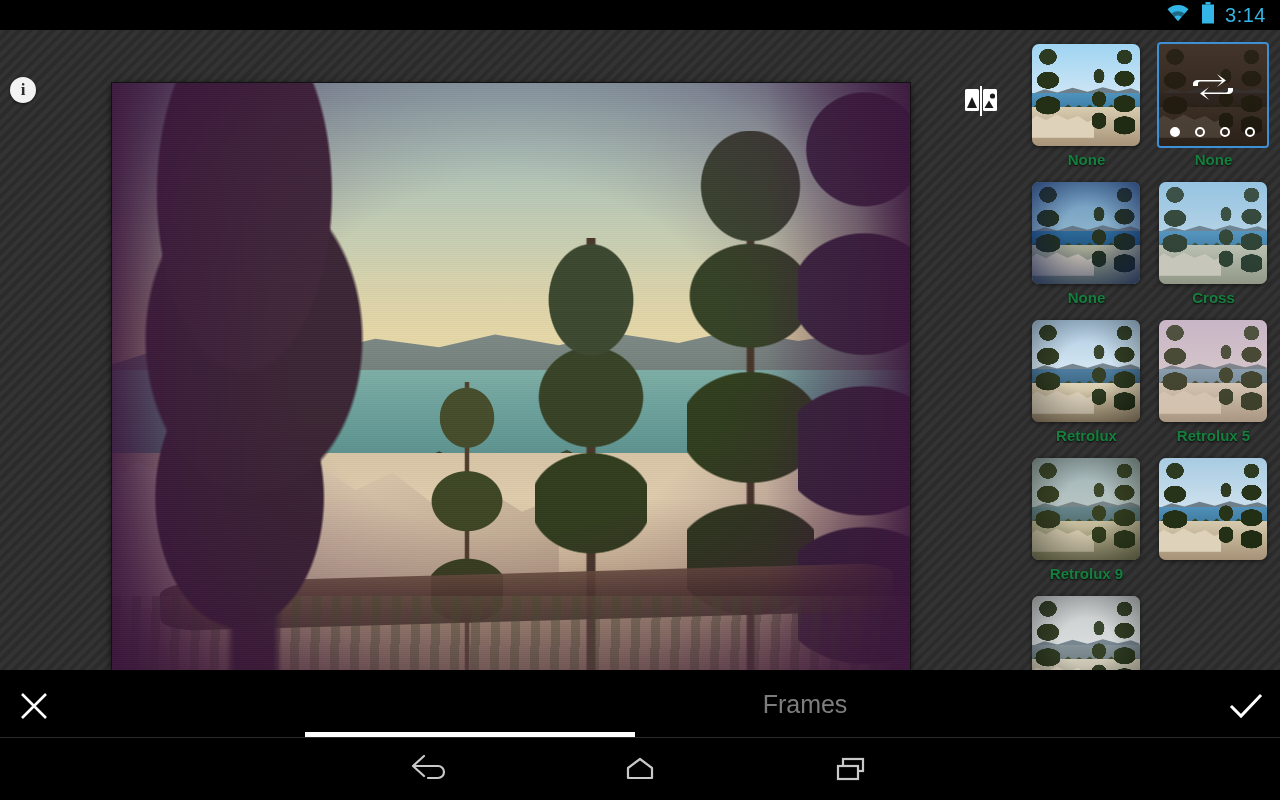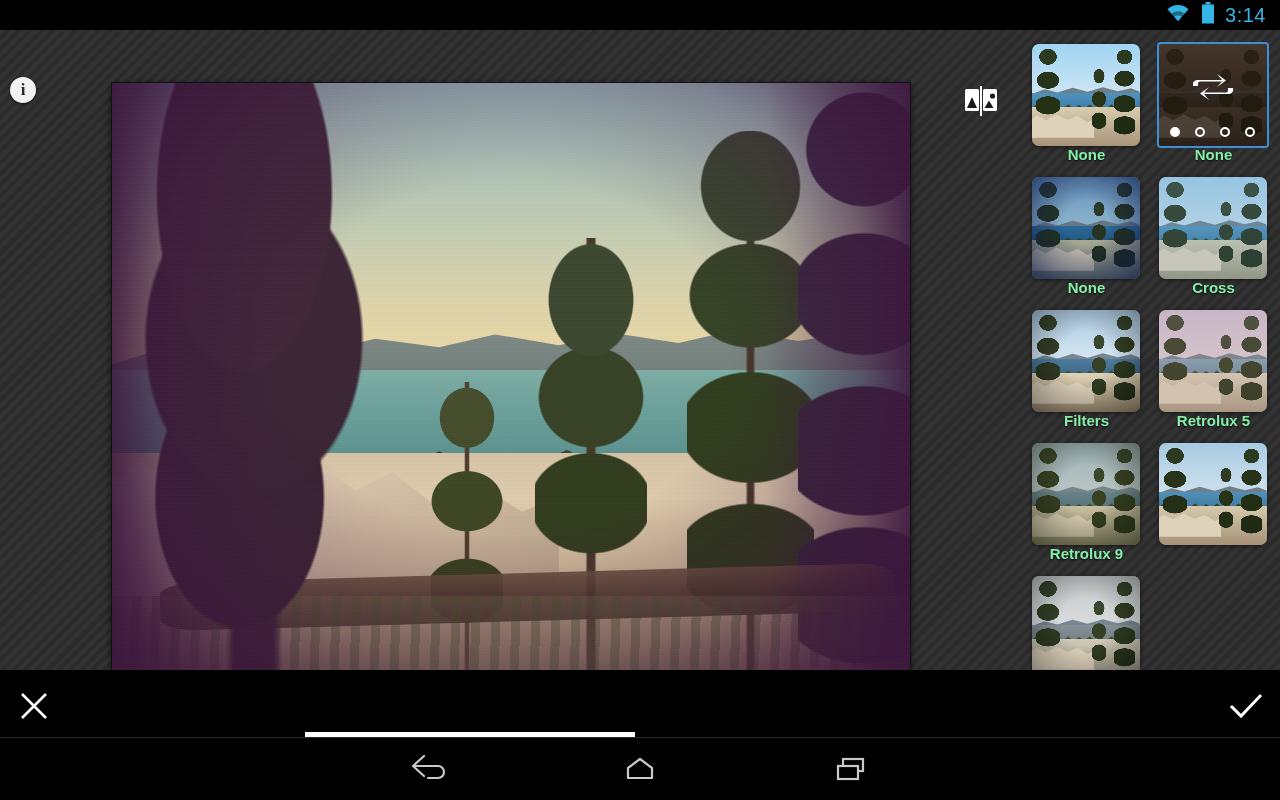--- a/index.html
+++ b/index.html
@@ -135,22 +135,22 @@
   
   .rail { position:absolute; left:1020px; top:30px; width:260px; height:640px;
           overflow:hidden; }
   .rail-grid { display:grid; grid-template-columns:1fr 1fr;
                column-gap:14px; row-gap:0px; padding:14px 10px 0 10px; }
   .fcell { width:110px; justify-self:center; }
   .fthumb { width:108px; height:102px; border-radius:7px; overflow:hidden;
             position:relative; box-shadow:0 1px 4px rgba(0,0,0,.55);
             background:#555; }
   .fcell.sel .fthumb { border-radius:2px; box-shadow:0 0 0 2px #3d8fd6; }
-  .flabel { text-align:center; color:#86efac; font-size:15px; font-weight:bold;
-            margin-bottom:14px;
+  .flabel { text-align:center; color:#15803d; font-size:15px; font-weight:bold;
+            margin-top:5px; margin-bottom:14px;
             text-shadow:0 1px 2px rgba(0,0,0,.9); }
 
   
   .mini { position:absolute; inset:0; }
   .m-sky   { position:absolute; left:0; top:0; width:100%; height:52%; }
   .m-mtn   { position:absolute; left:0; top:38%; width:100%; height:16%;
              background:#6f7f8a;
              clip-path:polygon(0% 70%,12% 40%,24% 60%,38% 30%,52% 55%,66% 28%,
                80% 52%,92% 34%,100% 54%,100% 100%,0% 100%); }
   .m-lake  { position:absolute; left:0; top:48%; width:100%; height:16%; }
@@ -374,21 +374,21 @@
               <div class="m-lake" style="background:linear-gradient(180deg,#43749a,#33607f)"></div>
               <div class="m-trees"></div>
               <div class="m-gnd" style="background:linear-gradient(180deg,#ddd1b2,#a08e70)"></div>
               <div class="m-rock"></div>
               <div class="m-t1"></div>
               <div class="m-t2"></div>
               <div class="m-t3"></div>
               <div class="m-grade g-contrast"></div>
             </div>
           </div>
-          <div class="flabel">Filters</div>
+          <div class="flabel">Retrolux</div>
         </div>
         <div class="fcell">
           <div class="fthumb">
             <div class="mini">
               <div class="m-sky" style="background:linear-gradient(180deg,#c6b8cc,#dcd2d8)"></div>
               <div class="m-mtn"></div>
               <div class="m-lake" style="background:linear-gradient(180deg,#7d9fb4,#6b8ca0)"></div>
               <div class="m-trees"></div>
               <div class="m-gnd" style="background:linear-gradient(180deg,#ded3bc,#ab9c84)"></div>
               <div class="m-rock"></div>
@@ -453,20 +453,21 @@
         </div>
       </div>
   </div>
 
   <div class="tabbar">
     <div class="x-btn">
       <svg width="30" height="30" viewBox="0 0 30 30">
         <path d="M3 3 L27 27 M27 3 L3 27" stroke="#fff" stroke-width="2.6" fill="none"></path>
       </svg>
     </div>
+    <div class="tab tab-frames">Frames</div>
     <div class="tab-underline"></div>
     <div class="ok-btn">
       <svg width="34" height="28" viewBox="0 0 34 28">
         <path d="M3 15 L12 24 L31 4" stroke="#fff" stroke-width="3" fill="none" stroke-linecap="square"></path>
       </svg>
     </div>
   </div>
 
   <div class="navbar">
     <div class="nav-btn">

